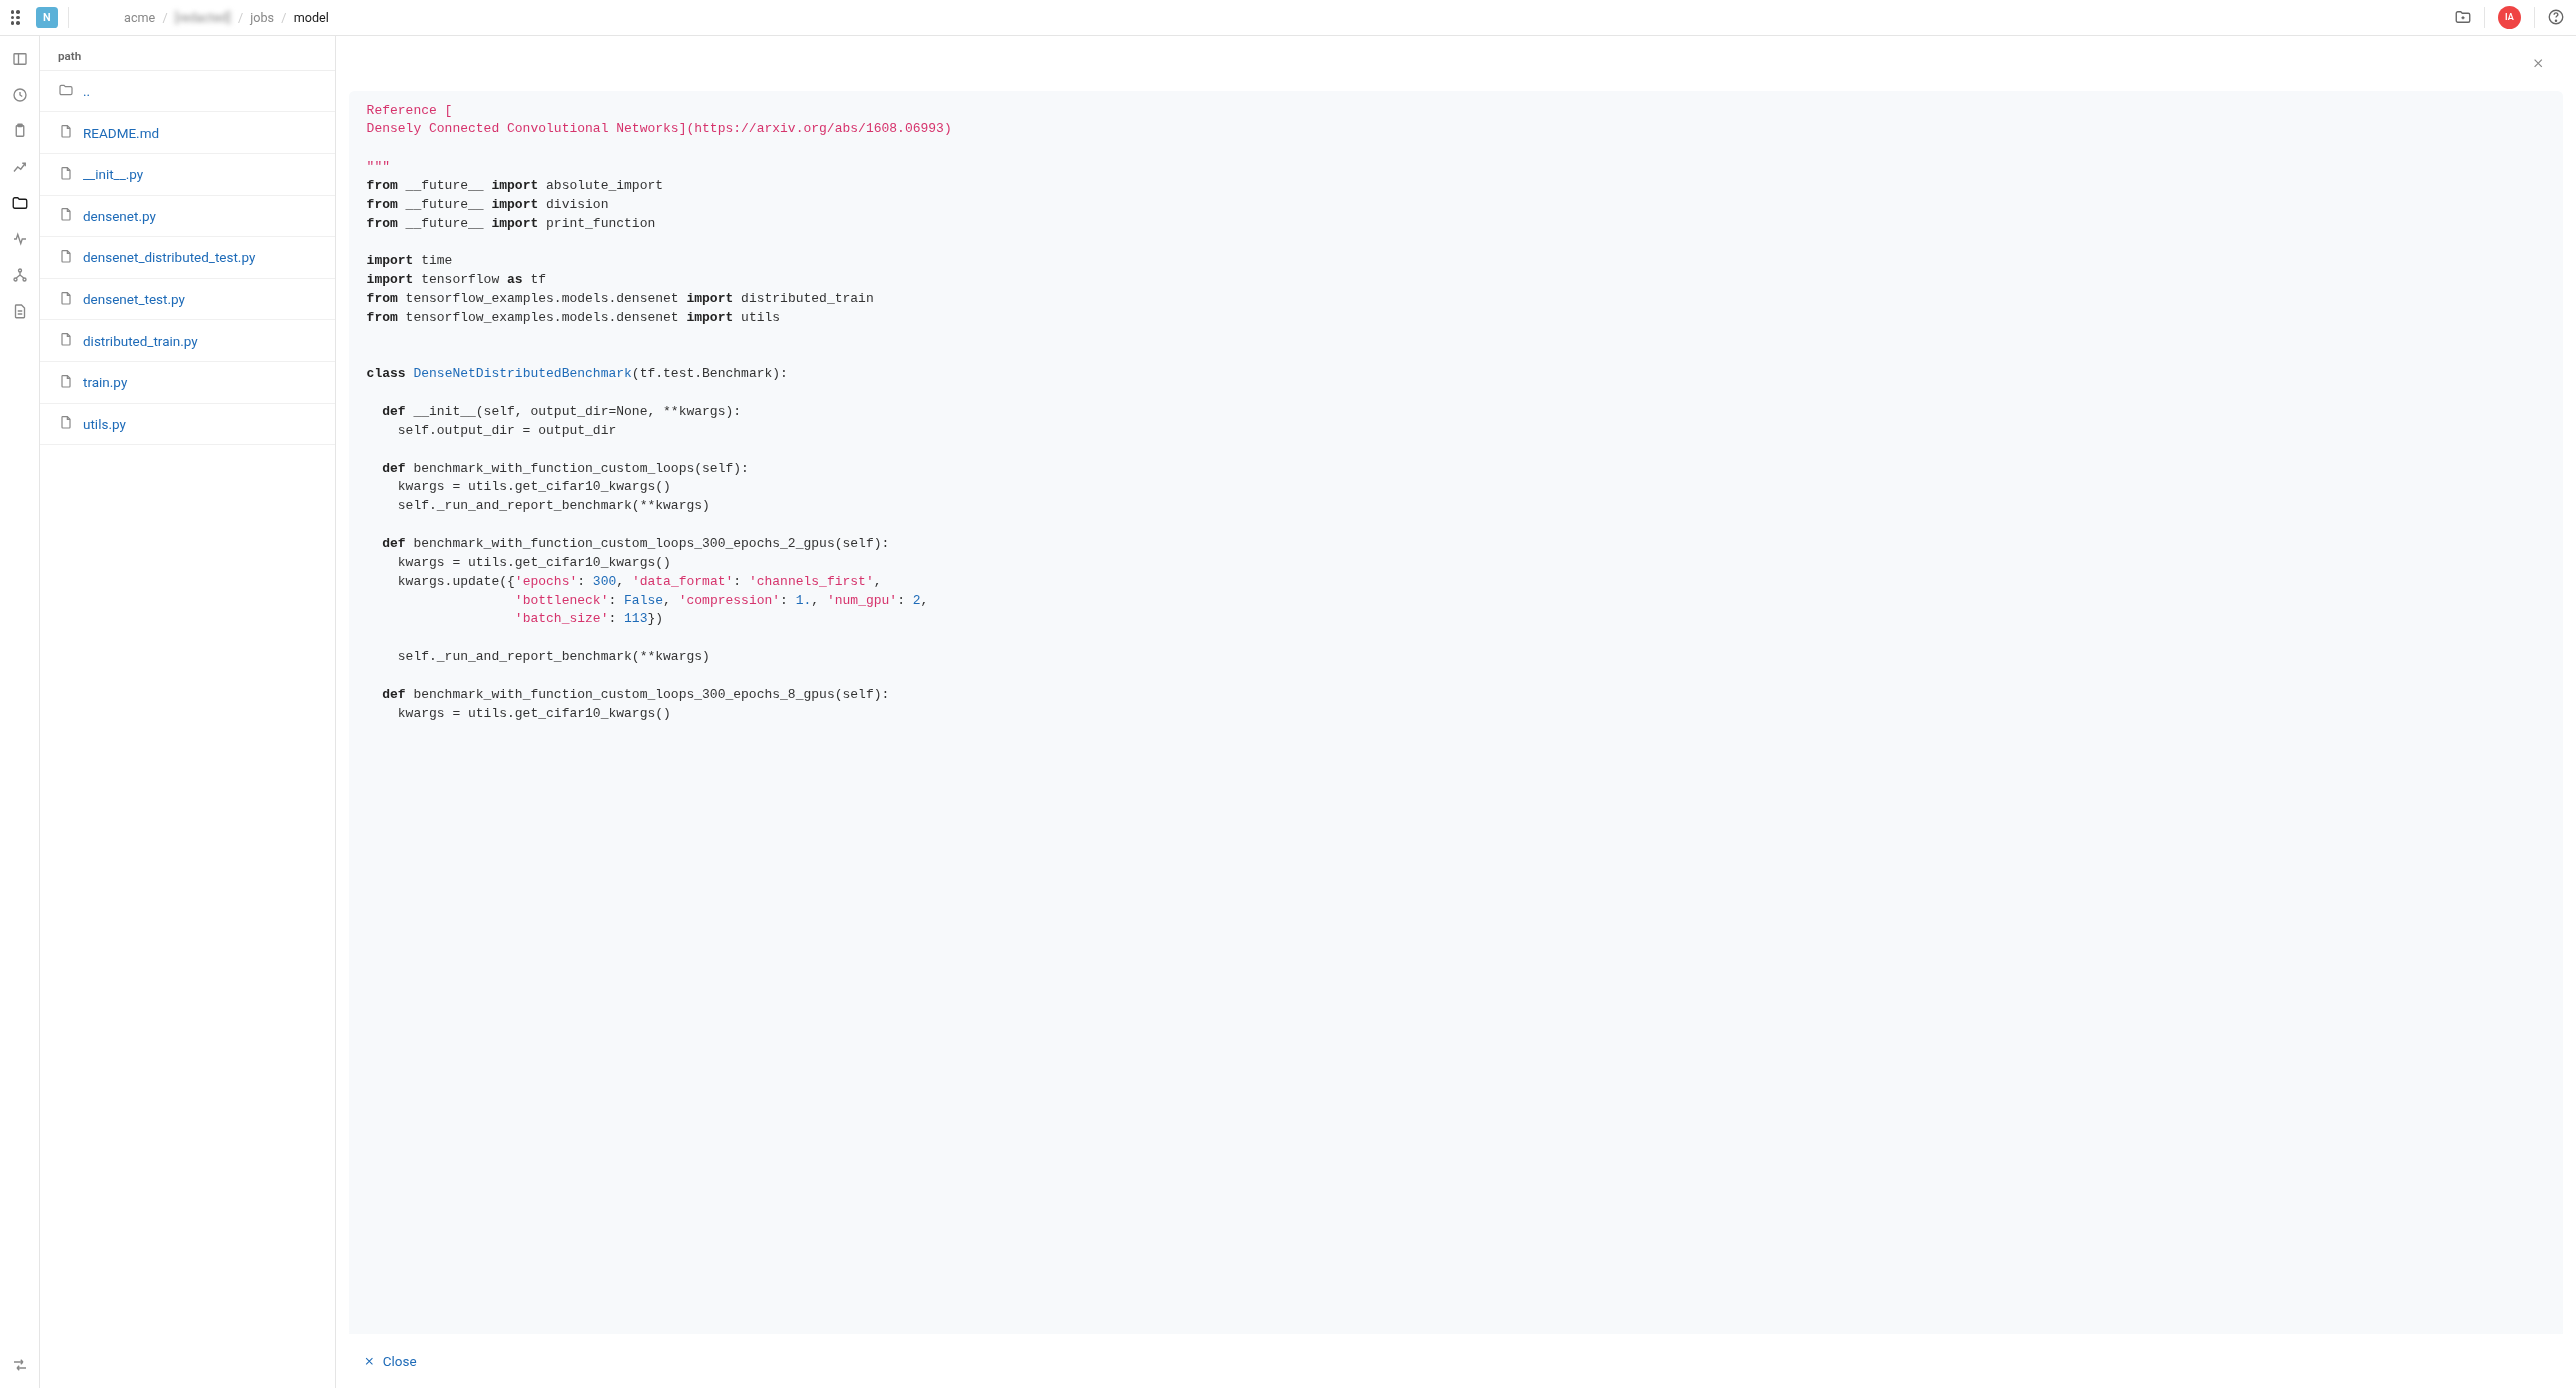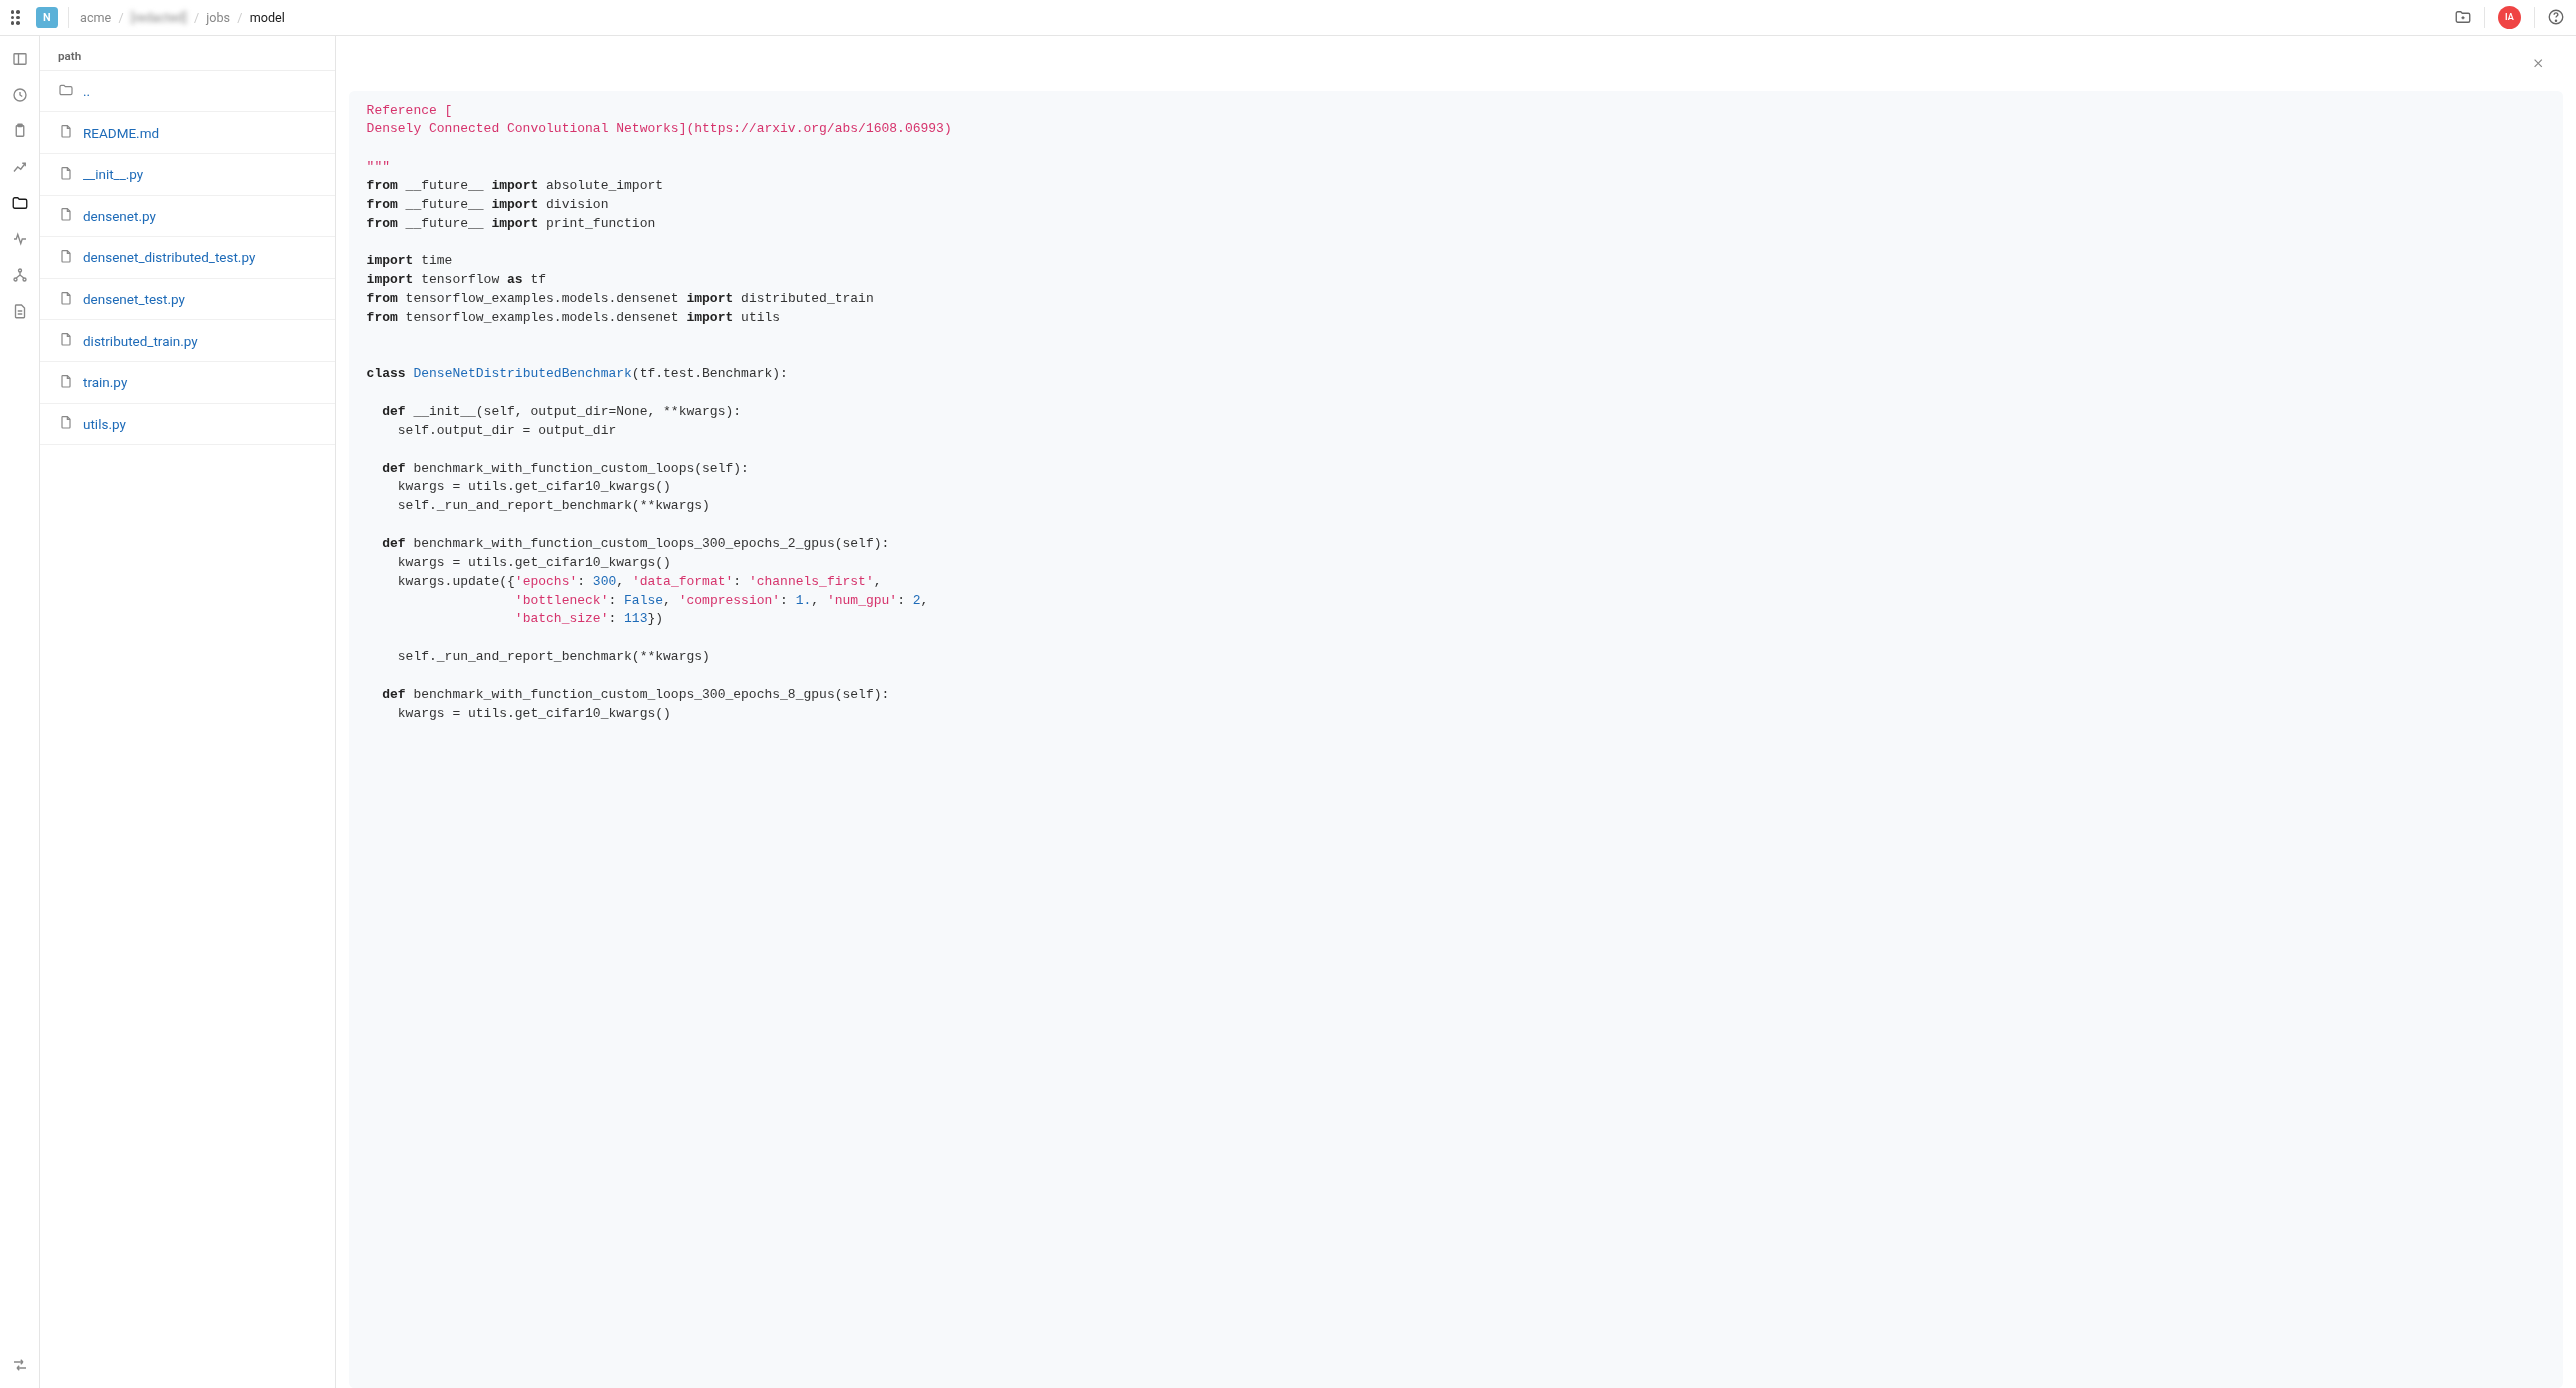--- a/index.html
+++ b/index.html
@@ -4,21 +4,21 @@
 <style>
 * { margin: 0; padding: 0; box-sizing: border-box; }
 body { font-family: -apple-system, BlinkMacSystemFont, "Segoe UI", Roboto, Helvetica, Arial, sans-serif; font-size: 12.6px; color: #1a1a1a; background: #fff; height: 100vh; overflow: hidden; }
 
 
 .topbar { height: 36px; border-bottom: 0.9px solid #e5e5e5; display: flex; align-items: center; padding: 0 10.8px; gap: 10.8px; }
 .topbar-left { display: flex; align-items: center; gap: 10.8px; }
 .app-icon { width: 14.4px; height: 14.4px; display: grid; grid-template-columns: repeat(2, 3.6px); grid-template-rows: repeat(3, 3.6px); gap: 1.8px; }
 .app-icon span { background: #555; border-radius: 50%; width: 3.6px; height: 3.6px; }
 .workspace-badge { width: 21.6px; height: 21.6px; background: #5bb1d8; color: #fff; font-weight: 600; font-size: 10.8px; border-radius: 3.6px; display: flex; align-items: center; justify-content: center; }
-.breadcrumb { display: flex; align-items: flex-start; gap: 7.2px; color: #888; font-size: 12.6px; }
+.breadcrumb { display: flex; align-items: flex-start; gap: 7.2px; color: #888; font-size: 12.6px; margin-left: 44px; }
 .breadcrumb .sep { color: #ccc; }
 .breadcrumb .current { color: #1a1a1a; }
 .breadcrumb .blurred { filter: blur(2.7px); user-select: none; }
 .topbar-right { margin-left: auto; display: flex; align-items: center; gap: 12.6px; }
 .topbar-right .icon-btn { width: 18px; height: 18px; display: flex; align-items: center; justify-content: center; color: #666; cursor: pointer; }
 .avatar { width: 23.4px; height: 23.4px; border-radius: 50%; background: #ef4444; color: #fff; font-size: 9px; font-weight: 600; display: flex; align-items: center; justify-content: center; }
 .divider-v { width: 0.9px; height: 21.6px; background: #e5e5e5; }
 
 
 .main { display: flex; height: calc(100vh - 36px); }
@@ -262,16 +262,24 @@
                    <span class="c-str">'bottleneck'</span>: <span class="c-bool">False</span>, <span class="c-str">'compression'</span>: <span class="c-num">1.</span>, <span class="c-str">'num_gpu'</span>: <span class="c-num">2</span>,
                    <span class="c-str">'batch_size'</span>: <span class="c-num">113</span>})
 
     self._run_and_report_benchmark(**kwargs)
 
   <span class="c-kw">def</span> benchmark_with_function_custom_loops_300_epochs_8_gpus(self):
     kwargs = utils.get_cifar10_kwargs()
 </pre>
     </div>
     <div class="code-fade"></div>
+    <div class="viewer-footer">
+      <div class="close-btn">
+        <svg viewBox="0 0 24 24" width="12.6" height="12.6" fill="none" stroke="currentColor" stroke-width="2">
+            <path d="M6 6l12 12M18 6L6 18"></path>
+          </svg>
+        <span>Close</span>
+      </div>
+    </div>
   </div>
 
 </div>
 
 
 </body></html>

